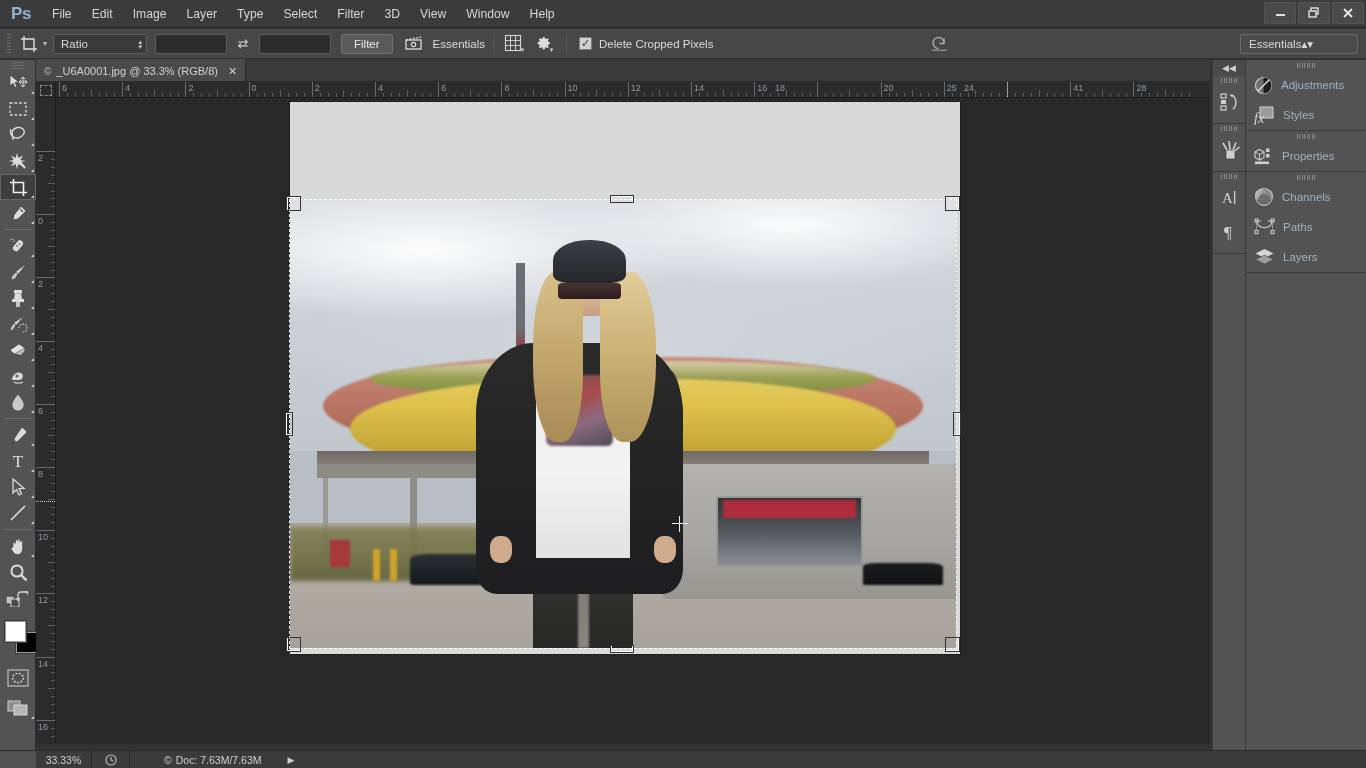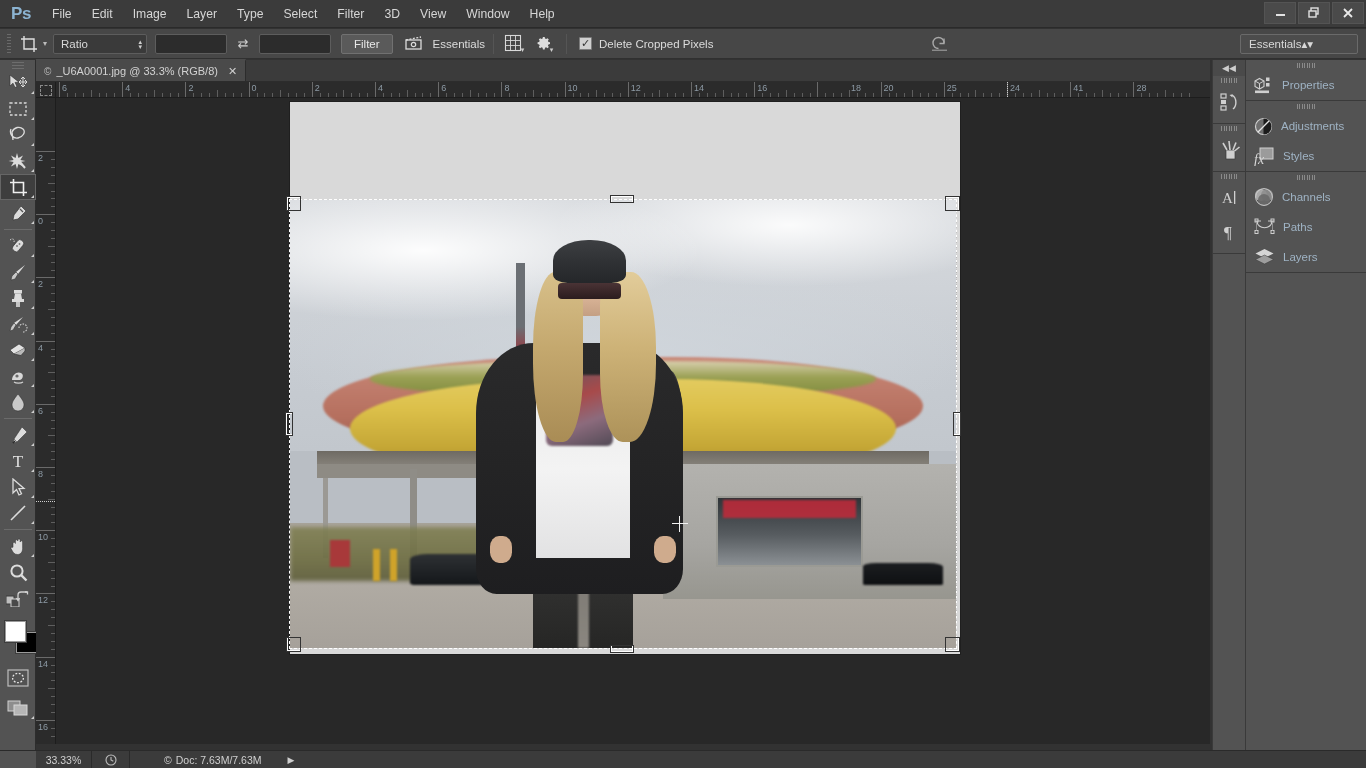--- a/index.html
+++ b/index.html
@@ -713,21 +713,21 @@
       <div class="rh-tick major" style="left: 698.2px;"></div>
       <div class="rh-lbl" style="left: 701.2px;">16</div>
       <div class="rh-tick minor" style="left: 706.1px;"></div>
       <div class="rh-tick minor" style="left: 714px;"></div>
       <div class="rh-tick minor" style="left: 721.9px;"></div>
       <div class="rh-tick mid" style="left: 729.8px;"></div>
       <div class="rh-tick minor" style="left: 737.7px;"></div>
       <div class="rh-tick minor" style="left: 745.6px;"></div>
       <div class="rh-tick minor" style="left: 753.5px;"></div>
       <div class="rh-tick major" style="left: 761.4px;"></div>
-      <div class="rh-lbl" style="left: 795px;">18</div>
+      <div class="rh-lbl" style="left: 719px;">18</div>
       <div class="rh-tick minor" style="left: 769.3px;"></div>
       <div class="rh-tick minor" style="left: 777.2px;"></div>
       <div class="rh-tick minor" style="left: 785.1px;"></div>
       <div class="rh-tick mid" style="left: 793px;"></div>
       <div class="rh-tick minor" style="left: 800.9px;"></div>
       <div class="rh-tick minor" style="left: 808.8px;"></div>
       <div class="rh-tick minor" style="left: 816.7px;"></div>
       <div class="rh-tick major" style="left: 824.6px;"></div>
       <div class="rh-lbl" style="left: 827.6px;">20</div>
       <div class="rh-tick minor" style="left: 832.5px;"></div>
@@ -740,21 +740,21 @@
       <div class="rh-tick major" style="left: 887.8px;"></div>
       <div class="rh-lbl" style="left: 890.8px;">25</div>
       <div class="rh-tick minor" style="left: 895.7px;"></div>
       <div class="rh-tick minor" style="left: 903.6px;"></div>
       <div class="rh-tick minor" style="left: 911.5px;"></div>
       <div class="rh-tick mid" style="left: 919.4px;"></div>
       <div class="rh-tick minor" style="left: 927.3px;"></div>
       <div class="rh-tick minor" style="left: 935.2px;"></div>
       <div class="rh-tick minor" style="left: 943.1px;"></div>
       <div class="rh-tick major" style="left: 951px;"></div>
-      <div class="rh-lbl" style="left: 954px;">24</div>
+      <div class="rh-lbl" style="left: 908px;">24</div>
       <div class="rh-tick minor" style="left: 958.9px;"></div>
       <div class="rh-tick minor" style="left: 966.8px;"></div>
       <div class="rh-tick minor" style="left: 974.7px;"></div>
       <div class="rh-tick mid" style="left: 982.6px;"></div>
       <div class="rh-tick minor" style="left: 990.5px;"></div>
       <div class="rh-tick minor" style="left: 998.4px;"></div>
       <div class="rh-tick minor" style="left: 1006.3px;"></div>
       <div class="rh-tick major" style="left: 1014.2px;"></div>
       <div class="rh-lbl" style="left: 1017.2px;">41</div>
       <div class="rh-tick minor" style="left: 1022.1px;"></div>
@@ -1002,61 +1002,61 @@
           <i></i>
           <i></i>
           <i></i>
           <i></i>
           <i></i>
           <i></i>
           <i></i>
         </div>
       <div class="prow">
         <span>
+          <svg width="19" height="19" viewBox="0 0 19 19">
+            <circle cx="9.5" cy="9.5" r="8" fill="#6f6f6f" stroke="#cfcfcf" stroke-width="1.2"></circle>
+            <path d="M9.5 1.5 a8 8 0 0 1 0 16 Z" fill="#1c1c1c"></path>
+            <path d="M3.8 15.2 L15.2 3.8" stroke="#e3e3e3" stroke-width="1.3"></path>
+          </svg>
+        </span>
+        <span class="plabel">Adjustments</span>
+      </div>
+      <div class="prow">
+        <span>
+          <svg width="21" height="19" viewBox="0 0 21 19">
+            <rect x="6" y="1" width="13" height="11" fill="#9b9b9b" stroke="#cfcfcf" stroke-width="1"></rect>
+            <text x="0" y="17" font-family="Liberation Serif, serif" font-size="14" font-style="italic" fill="#d8d8d8">fx</text>
+          </svg>
+        </span>
+        <span class="plabel">Styles</span>
+      </div>
+    </div>
+
+    <div class="pgroup">
+      <div class="pgrip">
+          <i></i>
+          <i></i>
+          <i></i>
+          <i></i>
+          <i></i>
+          <i></i>
+          <i></i>
+          <i></i>
+        </div>
+      <div class="prow">
+        <span>
           <svg width="20" height="18" viewBox="0 0 20 18">
             <path d="M1 5 L5.5 2.5 L10 5 L10 10.5 L5.5 13 L1 10.5 Z" fill="none" stroke="#cfcfcf" stroke-width="1.1"></path>
             <path d="M1 5 L5.5 7.5 L10 5 M5.5 7.5 V13" fill="none" stroke="#cfcfcf" stroke-width="1"></path>
             <rect x="12" y="1.5" width="3.5" height="3.5" fill="#cfcfcf"></rect>
             <rect x="12" y="7" width="3.5" height="3.5" fill="#cfcfcf"></rect>
             <rect x="1" y="14.5" width="14" height="2.6" fill="#cfcfcf"></rect>
           </svg>
         </span>
         <span class="plabel">Properties</span>
-      </div>
-    </div>
-
-    <div class="pgroup">
-      <div class="pgrip">
-          <i></i>
-          <i></i>
-          <i></i>
-          <i></i>
-          <i></i>
-          <i></i>
-          <i></i>
-          <i></i>
-        </div>
-      <div class="prow">
-        <span>
-          <svg width="19" height="19" viewBox="0 0 19 19">
-            <circle cx="9.5" cy="9.5" r="8" fill="#6f6f6f" stroke="#cfcfcf" stroke-width="1.2"></circle>
-            <path d="M9.5 1.5 a8 8 0 0 1 0 16 Z" fill="#1c1c1c"></path>
-            <path d="M3.8 15.2 L15.2 3.8" stroke="#e3e3e3" stroke-width="1.3"></path>
-          </svg>
-        </span>
-        <span class="plabel">Adjustments</span>
-      </div>
-      <div class="prow">
-        <span>
-          <svg width="21" height="19" viewBox="0 0 21 19">
-            <rect x="6" y="1" width="13" height="11" fill="#9b9b9b" stroke="#cfcfcf" stroke-width="1"></rect>
-            <text x="0" y="17" font-family="Liberation Serif, serif" font-size="14" font-style="italic" fill="#d8d8d8">fx</text>
-          </svg>
-        </span>
-        <span class="plabel">Styles</span>
       </div>
     </div>
 
     <div class="pgroup">
       <div class="pgrip">
           <i></i>
           <i></i>
           <i></i>
           <i></i>
           <i></i>

